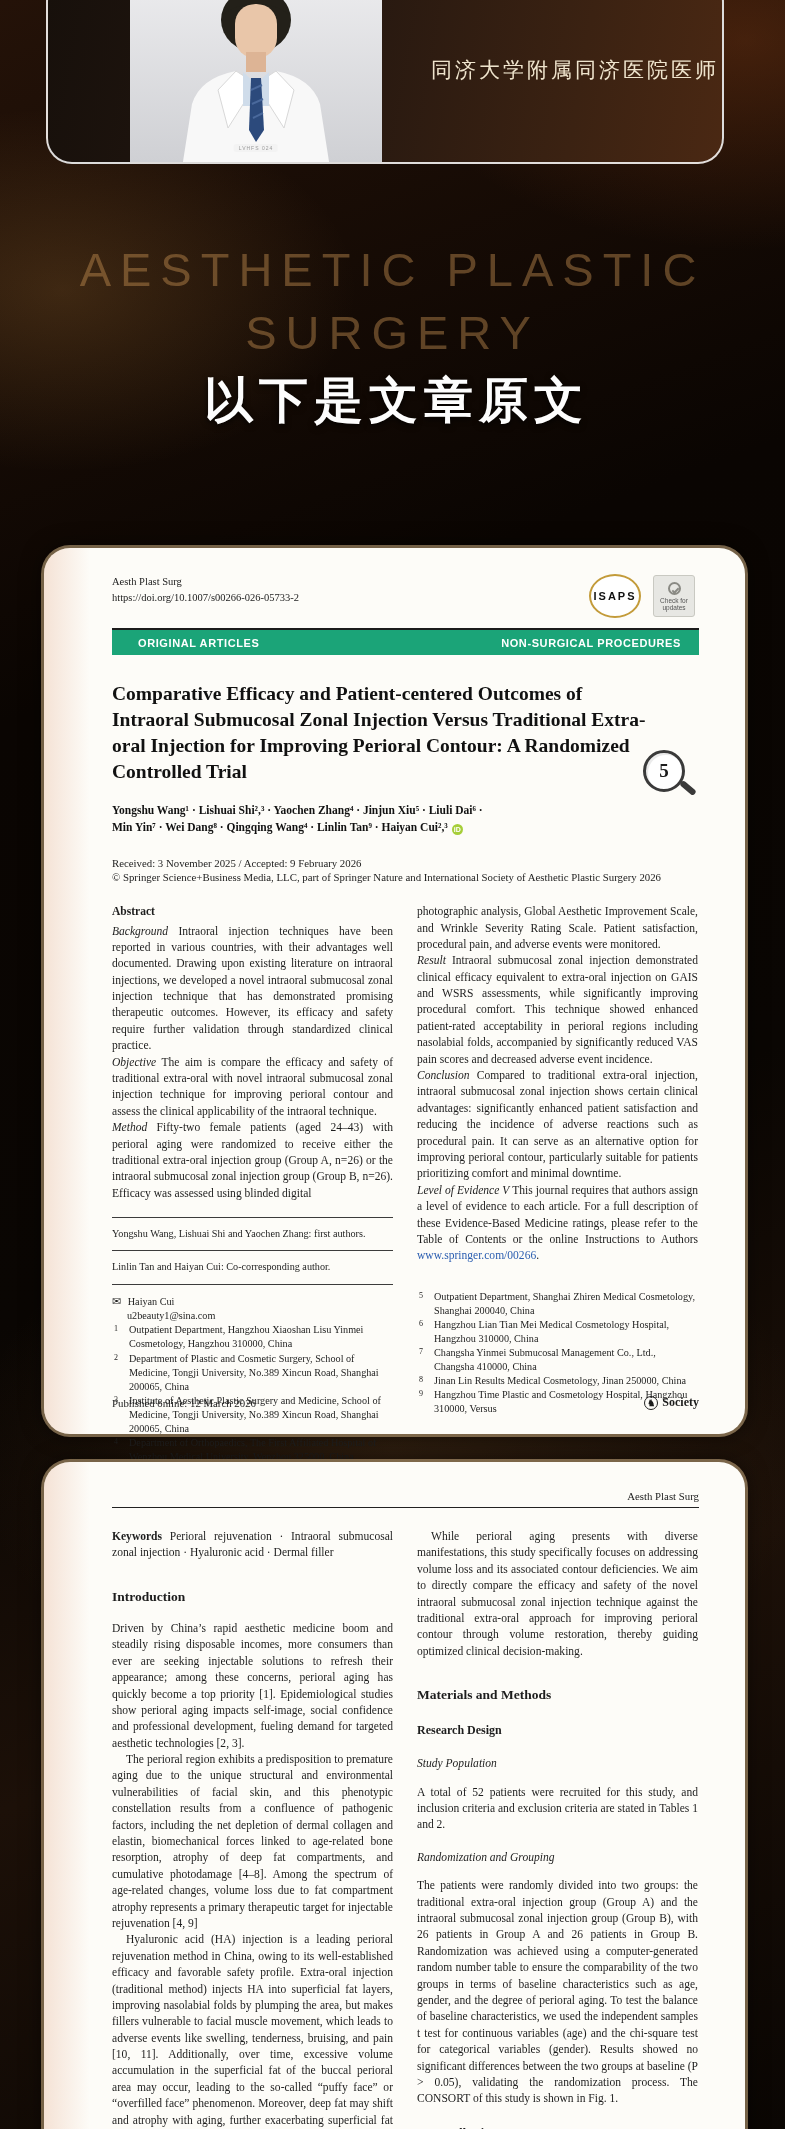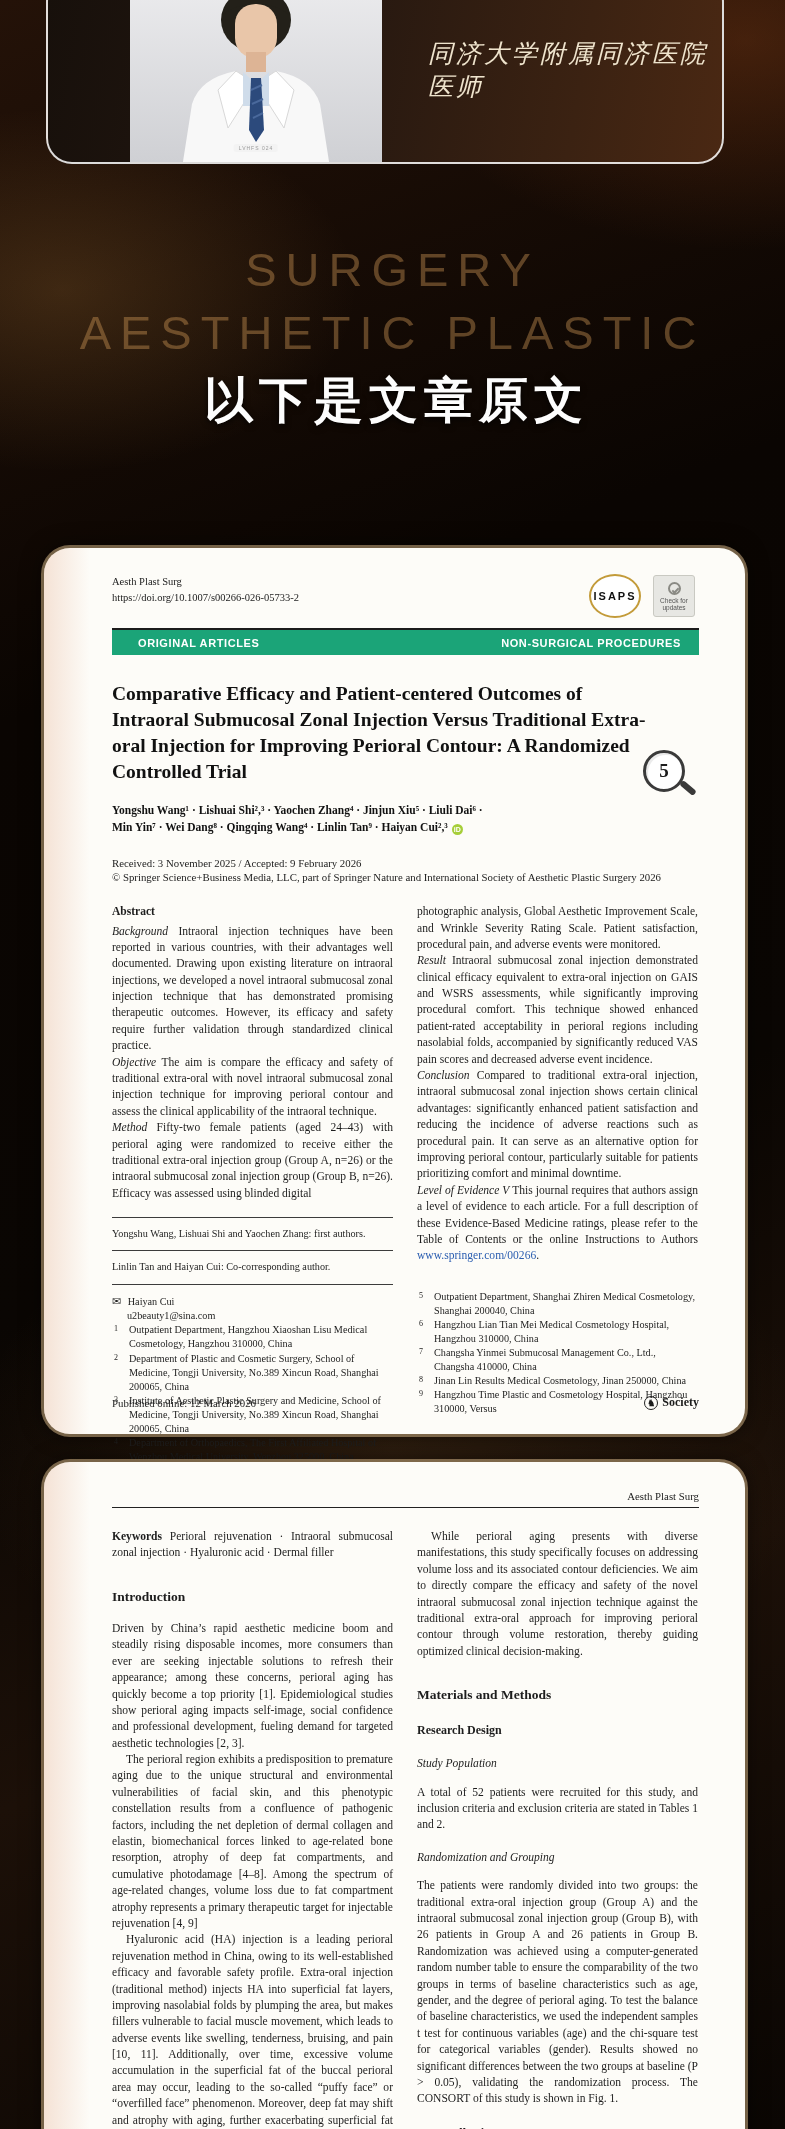--- a/index.html
+++ b/index.html
@@ -23,21 +23,21 @@
     background:#f3f3f3; color:#9a9a9a; font:5px "Liberation Sans",sans-serif;
     padding:1px 5px; border-radius:2px; letter-spacing:1px; }
   .banner-right { position:absolute; left:380px; top:0; right:0; height:100%;
     display:flex; flex-direction:column; align-items:center; justify-content:center; gap:14px; }
   .doc-name { position:relative; font-size:44px; letter-spacing:14px; color:#f7efdc;
     padding:4px 18px 4px 26px; font-weight:bold; font-family:"Liberation Serif",serif; }
   .doc-name::before { content:""; position:absolute; left:4px; top:0; width:14px; height:14px;
     border-left:2px solid rgba(245,235,215,.85); border-top:2px solid rgba(245,235,215,.85); }
   .doc-name::after { content:""; position:absolute; right:-2px; bottom:0; width:14px; height:14px;
     border-right:2px solid rgba(245,235,215,.85); border-bottom:2px solid rgba(245,235,215,.85); }
-  .doc-title { font-size:25px; color:#efe4cd; letter-spacing:3px; font-family:"Liberation Sans",sans-serif;font-style:italic; }
+  .doc-title { font-size:21px; color:#efe4cd; letter-spacing:3px; font-family:"Liberation Sans",sans-serif; }
 
   
   .watermark { position:absolute; left:0; right:0; top:238px; text-align:center;
     font-family:"Liberation Sans",sans-serif; font-size:47px; letter-spacing:9px;
     color:rgba(205,150,85,.42); line-height:1.35; }
   .section-label { position:absolute; left:8px; right:0; top:368px; text-align:center;
     color:#fdfdfd; font-size:49px; font-weight:bold; letter-spacing:6px;
     text-shadow:0 2px 6px rgba(0,0,0,.8); }
 
   
@@ -134,22 +134,22 @@
         <line x1="97" y1="140" x2="107" y2="135" stroke="#4a699c" stroke-width="2"></line>
       </svg>
       <span class="photo-tag">LVHFS 024</span>
     </div>
     <div class="banner-right">
       <div class="doc-title">同济大学附属同济医院医师</div>
     </div>
   </div>
 
   <div class="watermark">
+    <div>AESTHETIC PLASTIC</div>
     <div>SURGERY</div>
-    <div>AESTHETIC PLASTIC</div>
   </div>
   <div class="section-label">以下是文章原文</div>
 
   <div class="page page1">
     <div class="p1-header">
       <div class="p1-meta">
         <div>Aesth Plast Surg</div>
         <div class="link" style="color:#222;">https://doi.org/10.1007/s00266-026-05733-2</div>
       </div>
       <div class="p1-logos">
@@ -194,21 +194,21 @@
         <div class="fn-rule" style="margin-top:16px;"></div>
         <p class="fn">Yongshu Wang, Lishuai Shi and Yaochen Zhang: first authors.</p>
         <div class="fn-rule"></div>
         <p class="fn">Linlin Tan and Haiyan Cui: Co-corresponding author.</p>
         <div class="fn-rule"></div>
         <p class="fn">
           <span class="env">✉</span>
           <span>Haiyan Cui</span><br>
           <span class="email-line" style="margin-left:15px;">u2beauty1@sina.com</span>
         </p>
-        <p class="aff"><sup>1</sup><span>Outpatient Department, Hangzhou Xiaoshan Lisu Medical Cosmetology, Hangzhou 310000, China</span></p>
+        <p class="aff"><sup>1</sup><span>Outpatient Department, Hangzhou Xiaoshan Lisu Yinmei Cosmetology, Hangzhou 310000, China</span></p>
         <p class="aff"><sup>2</sup><span>Department of Plastic and Cosmetic Surgery, School of Medicine, Tongji University, No.389 Xincun Road, Shanghai 200065, China</span></p>
         <p class="aff"><sup>3</sup><span>Institute of Aesthetic Plastic Surgery and Medicine, School of Medicine, Tongji University, No.389 Xincun Road, Shanghai 200065, China</span></p>
         <p class="aff"><sup>4</sup><span>Department of Orthopaedics, The First Affiliated Hospital of Wenzhou Medical University, Wenzhou 325000, China</span></p>
       </div>
 
       <div class="col">
         <p>photographic analysis, Global Aesthetic Improvement Scale, and Wrinkle Severity Rating Scale. Patient satisfaction, procedural pain, and adverse events were monitored.</p>
         <p><span class="it">Result</span> <span>Intraoral submucosal zonal injection demonstrated clinical efficacy equivalent to extra-oral injection on GAIS and WSRS assessments, while significantly improving procedural comfort. This technique showed enhanced patient-rated acceptability in perioral regions including nasolabial folds, accompanied by significantly reduced VAS pain scores and decreased adverse event incidence.</span></p>
         <p><span class="it">Conclusion</span> <span>Compared to traditional extra-oral injection, intraoral submucosal zonal injection shows certain clinical advantages: significantly enhanced patient satisfaction and reducing the incidence of adverse reactions such as procedural pain. It can serve as an alternative option for improving perioral contour, particularly suitable for patients prioritizing comfort and minimal downtime.</span></p>
         <p><span class="it">Level of Evidence V</span> <span>This journal requires that authors assign a level of evidence to each article. For a full description of these Evidence-Based Medicine ratings, please refer to the Table of Contents or the online Instructions to Authors</span> <span class="link">www.springer.com/00266</span><span>.</span></p>

